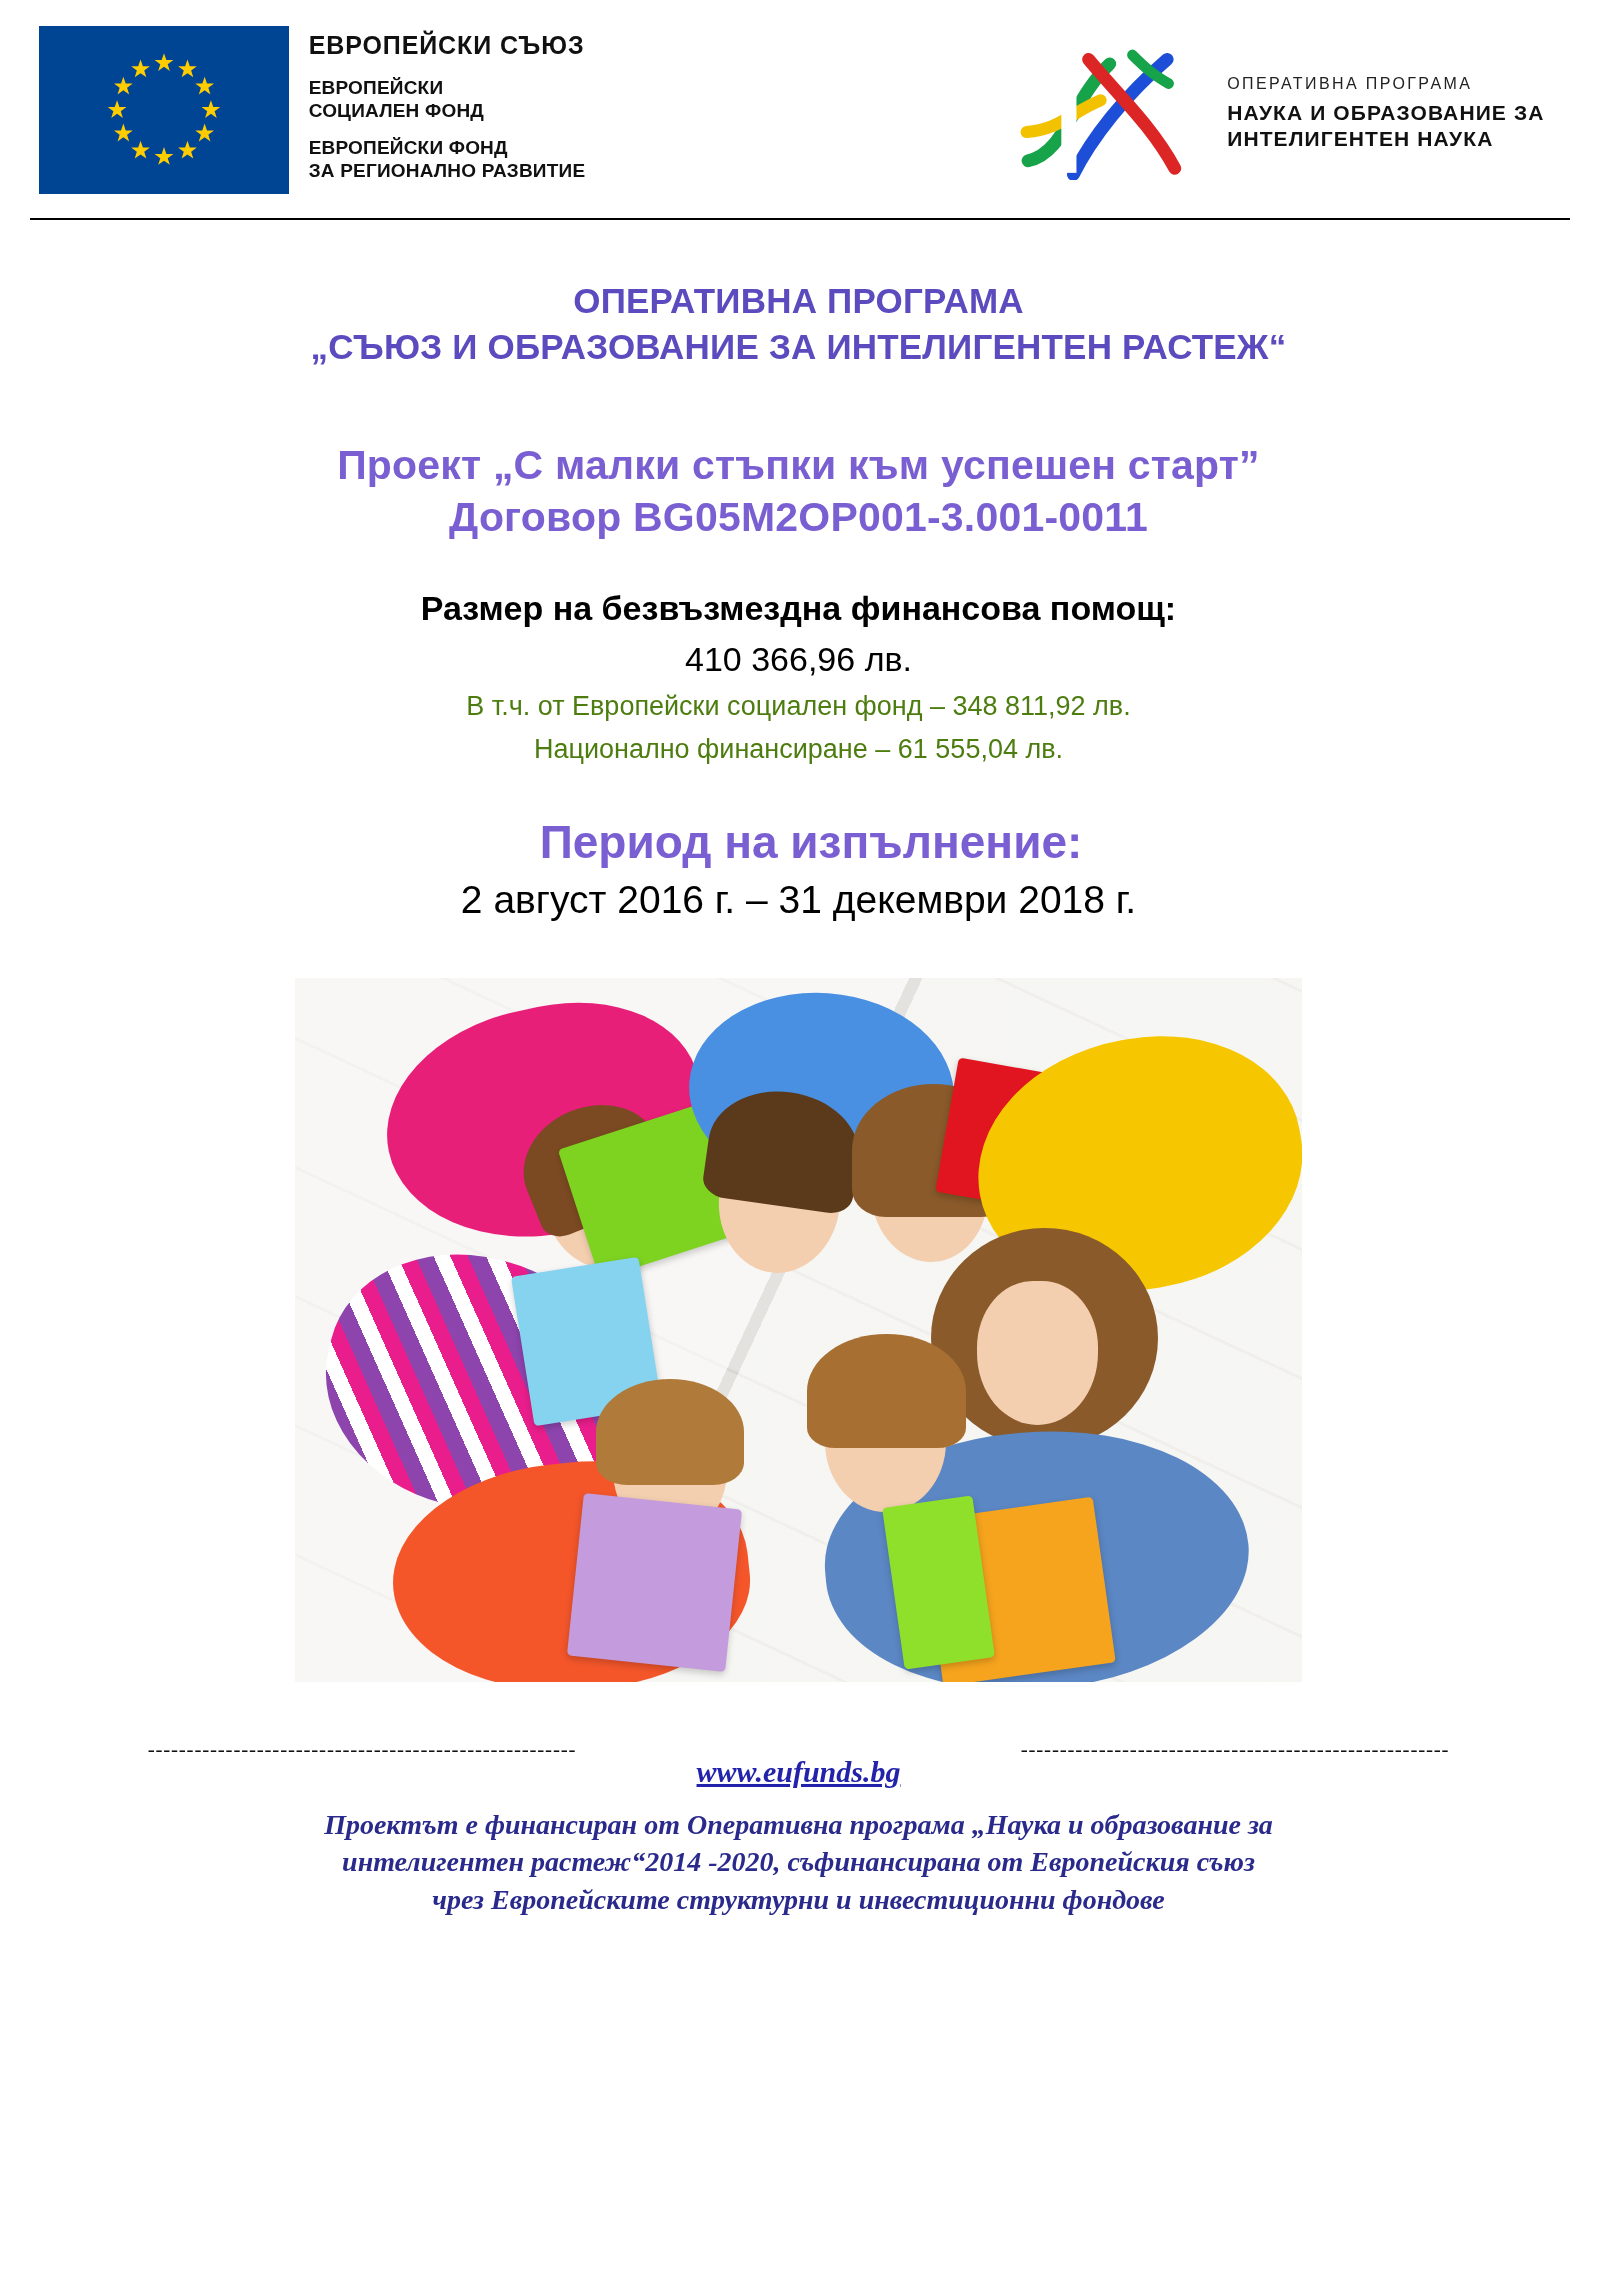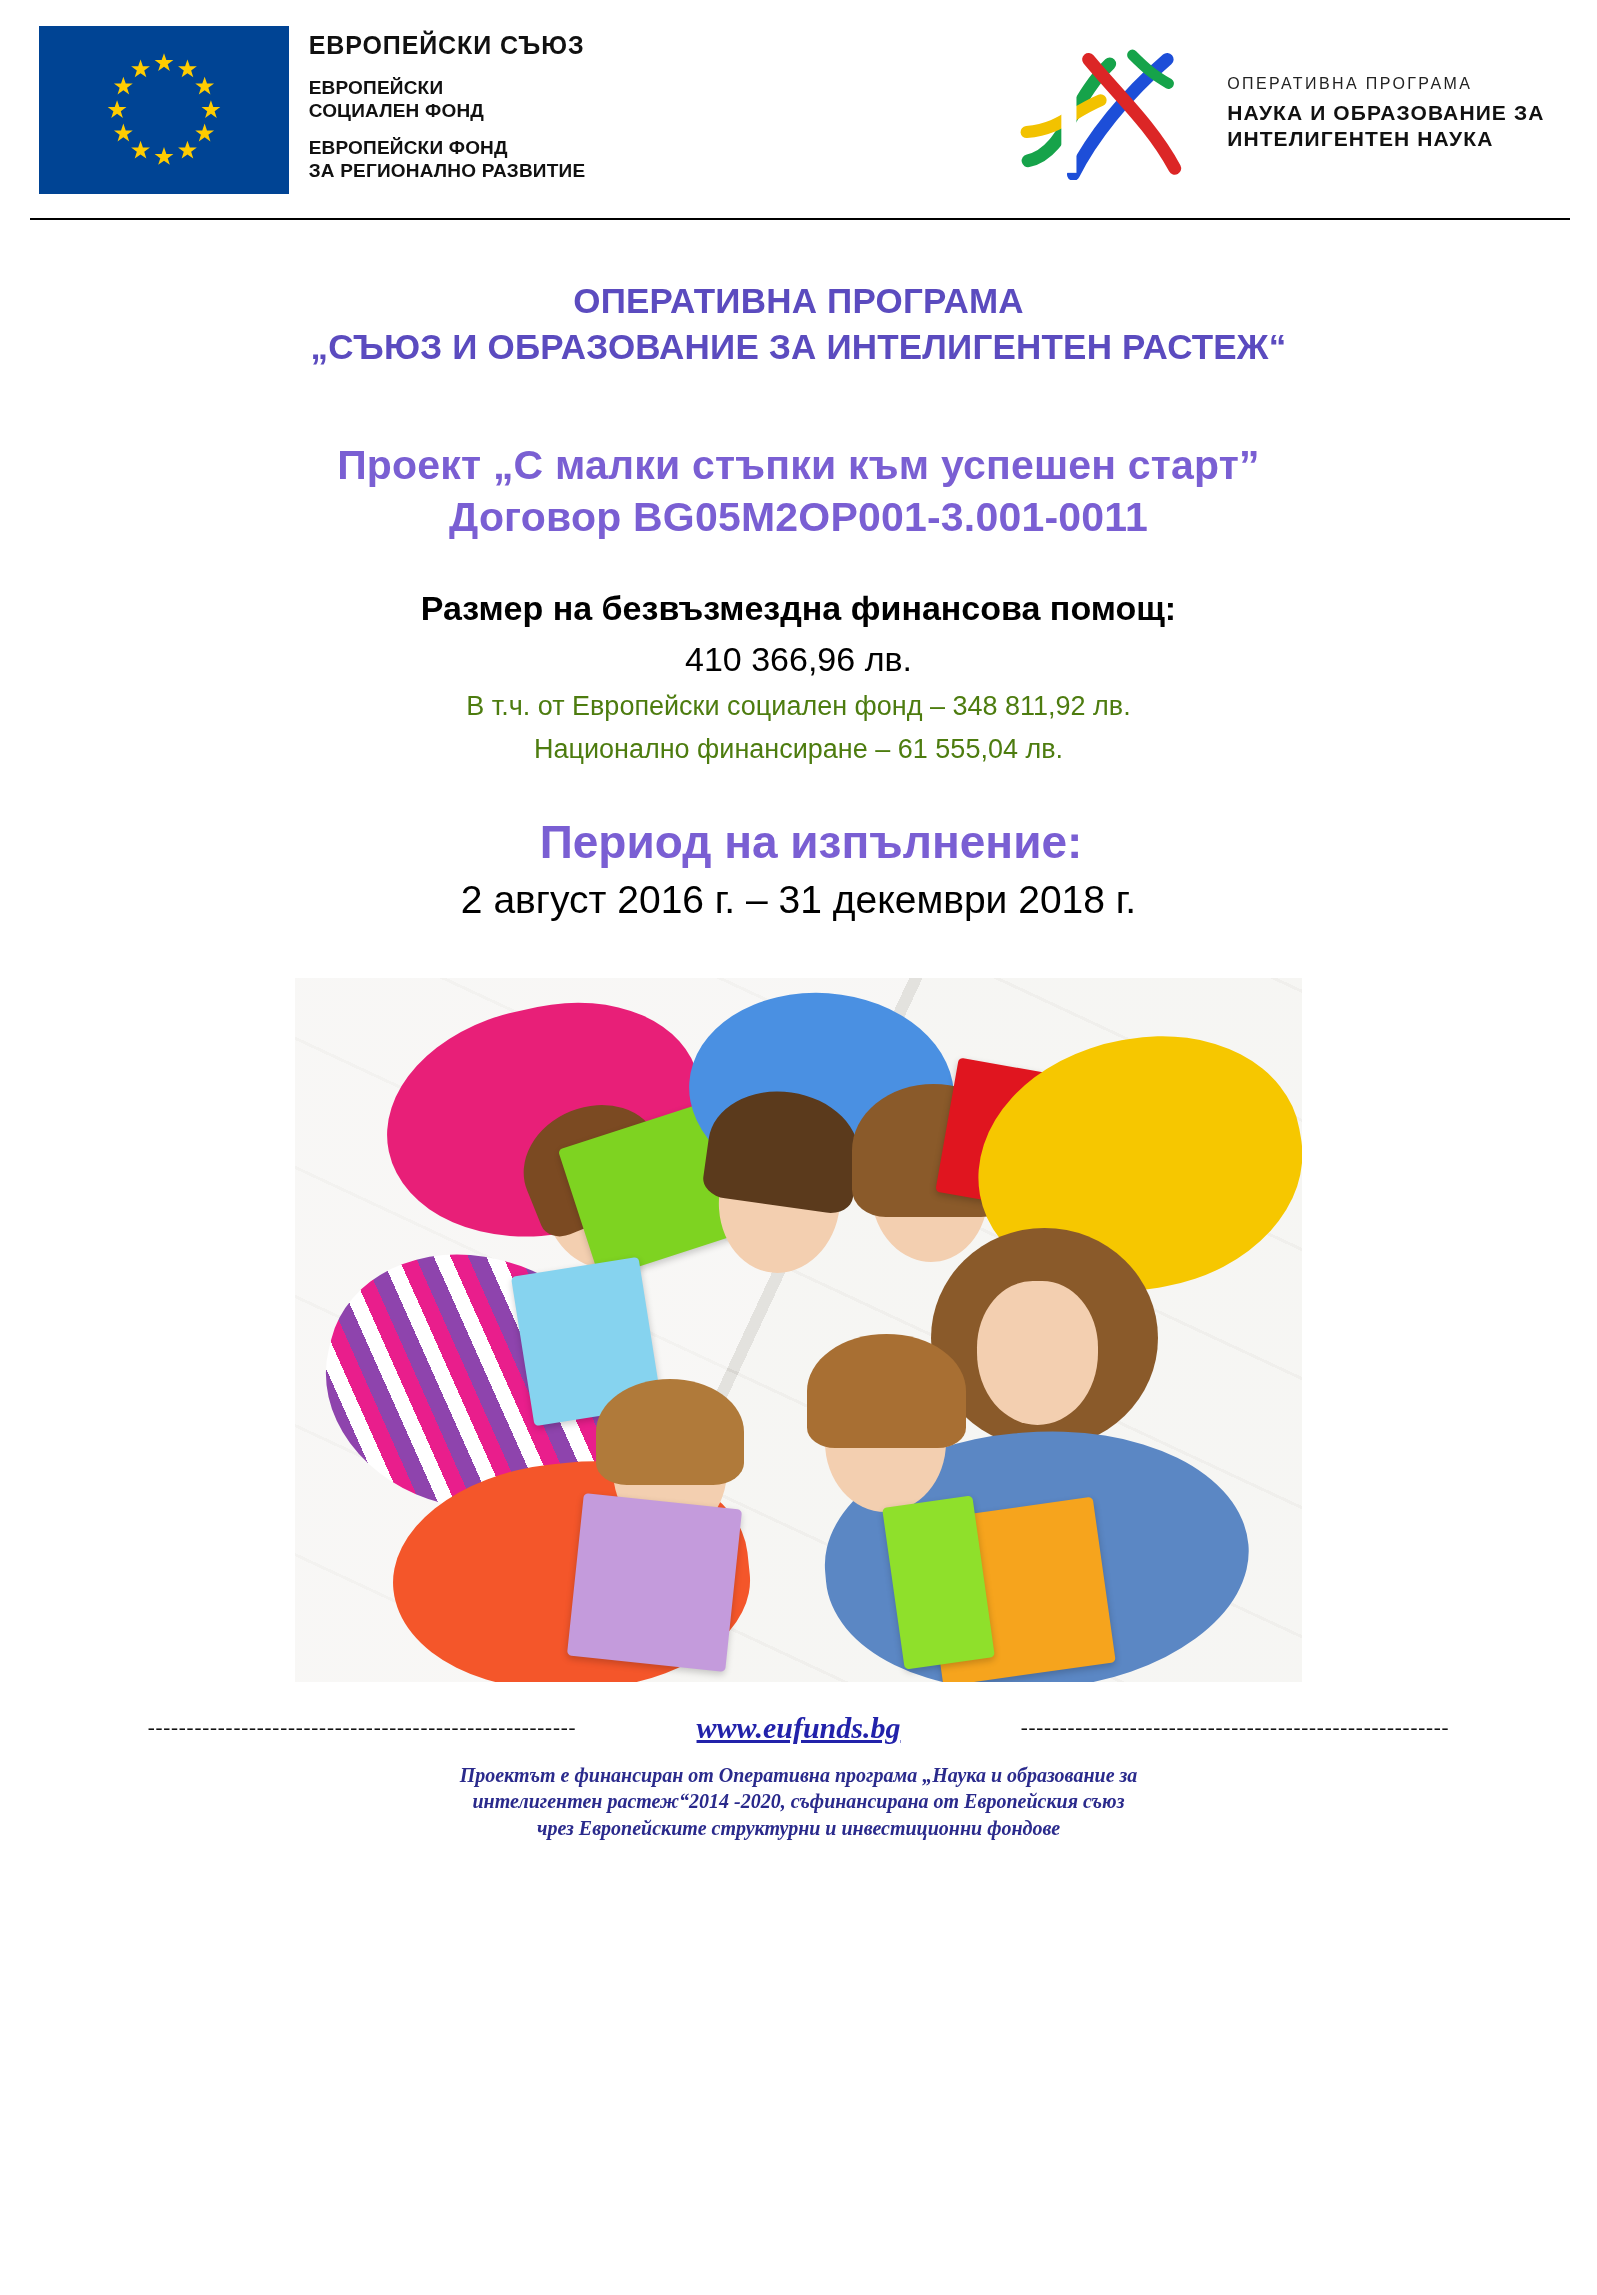--- a/index.html
+++ b/index.html
@@ -185,26 +185,27 @@
     letter-spacing: 0.8px;
     font-family: "Liberation Serif", serif;
   }
   .site-url {
     flex: none;
     font-family: "Liberation Serif", serif;
     font-style: italic;
     font-weight: bold;
     font-size: 30px;
     color: #2222aa;
+    margin-top: 44px;
   }
   .footer-text {
     font-family: "Liberation Serif", serif;
     font-style: italic;
     font-weight: bold;
-    font-size: 20px;
+    font-size: 28px;
     line-height: 1.34;
     color: #2a2a8c;
     margin-top: 16.7px;
     padding: 0 68px;
   }
 </style>
 </head>
 <body>
 
 <div class="header">

